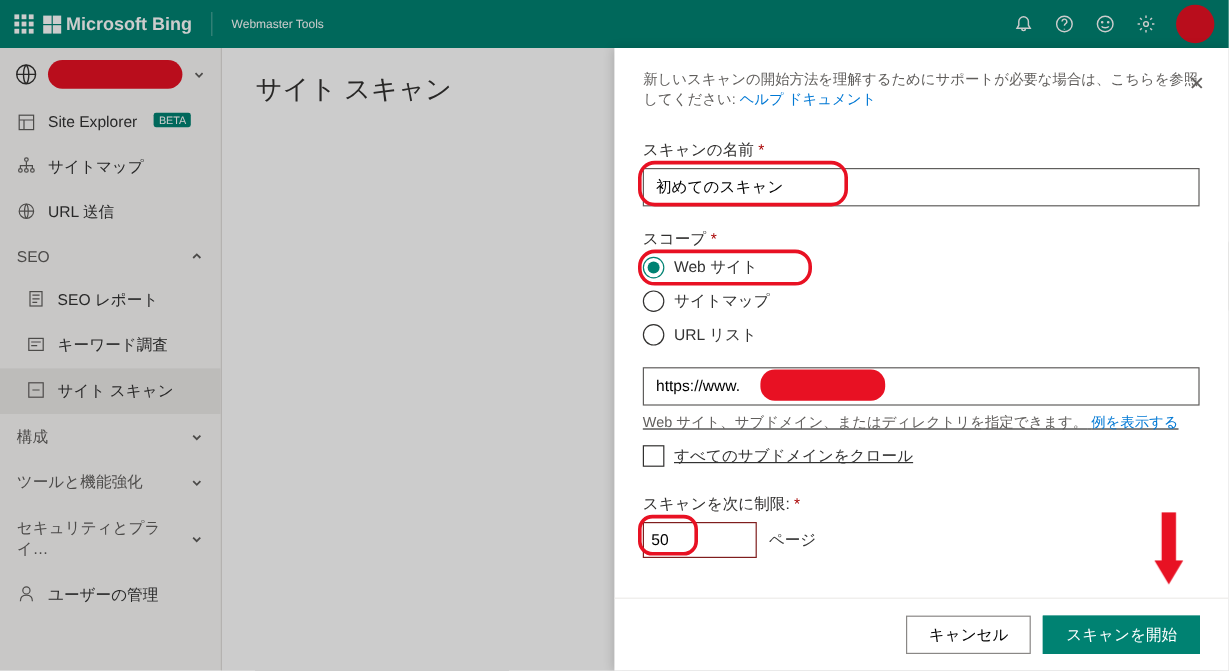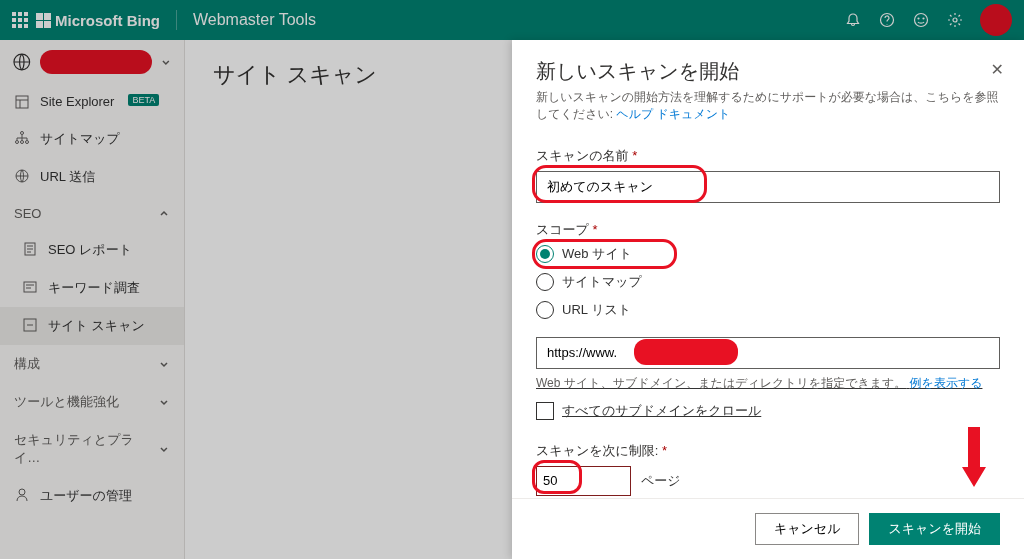--- a/index.html
+++ b/index.html
@@ -7,21 +7,21 @@
     
     
     .header { background: #008272; height: 40px; display: flex; align-items: center; padding: 0 12px; color: white; }
     .header-left { display: flex; align-items: center; gap: 8px; }
     .apps-grid { display: grid; grid-template-columns: repeat(3, 4px); grid-template-rows: repeat(3, 4px); gap: 2px; }
     .apps-grid span { background: white; width: 4px; height: 4px; }
     .brand { display: flex; align-items: center; gap: 4px; font-weight: 600; font-size: 15px; }
     .brand-sq { display: grid; grid-template-columns: repeat(2, 7px); grid-template-rows: repeat(2, 7px); gap: 1px; }
     .brand-sq span { background: white; }
     .divider { width: 1px; height: 20px; background: rgba(255,255,255,0.3); margin: 0 8px; }
-    .tool-name { font-size: 16px; }
+    .tool-name { font-size: 10px; }
     .header-right { margin-left: auto; display: flex; align-items: center; gap: 16px; }
     .header-icon { width: 18px; height: 18px; display: flex; align-items: center; justify-content: center; cursor: pointer; }
     .avatar { width: 32px; height: 32px; border-radius: 50%; background: #e81123; }
     
     
     .sidebar { position: absolute; top: 40px; left: 0; width: 185px; height: calc(100% - 40px); background: #faf9f8; border-right: 1px solid #e1dfdd; overflow-y: auto; }
     .site-selector { display: flex; align-items: center; padding: 10px 12px; gap: 8px; }
     .globe-icon { width: 20px; height: 20px; }
     .site-badge { background: #e81123; border-radius: 12px; width: 115px; height: 24px; }
     .chevron { margin-left: auto; }
@@ -236,21 +236,20 @@
 <div class="main">
   <h1 class="page-title">サイト スキャン</h1>
   <div class="main-msg">SEO に関する一般的</div>
   <div class="scrollbar"></div>
 </div>
 
 <div class="overlay"></div>
 
 <div class="panel">
   <div class="panel-header">
-    <h2 class="panel-title">新しいスキャンを開始</h2>
     <p class="panel-desc">
       <span>新しいスキャンの開始方法を理解するためにサポートが必要な場合は、こちらを参照してください: </span><a href="#">ヘルプ ドキュメント</a>
     </p>
     <div class="close-btn">✕</div>
   </div>
 
   <div class="panel-body">
     <div class="field" style="position:relative;">
       <label class="field-label"><span>スキャンの名前</span> <span class="req">*</span></label>
       <input type="text" class="text-input" value="初めてのスキャン" style="">

